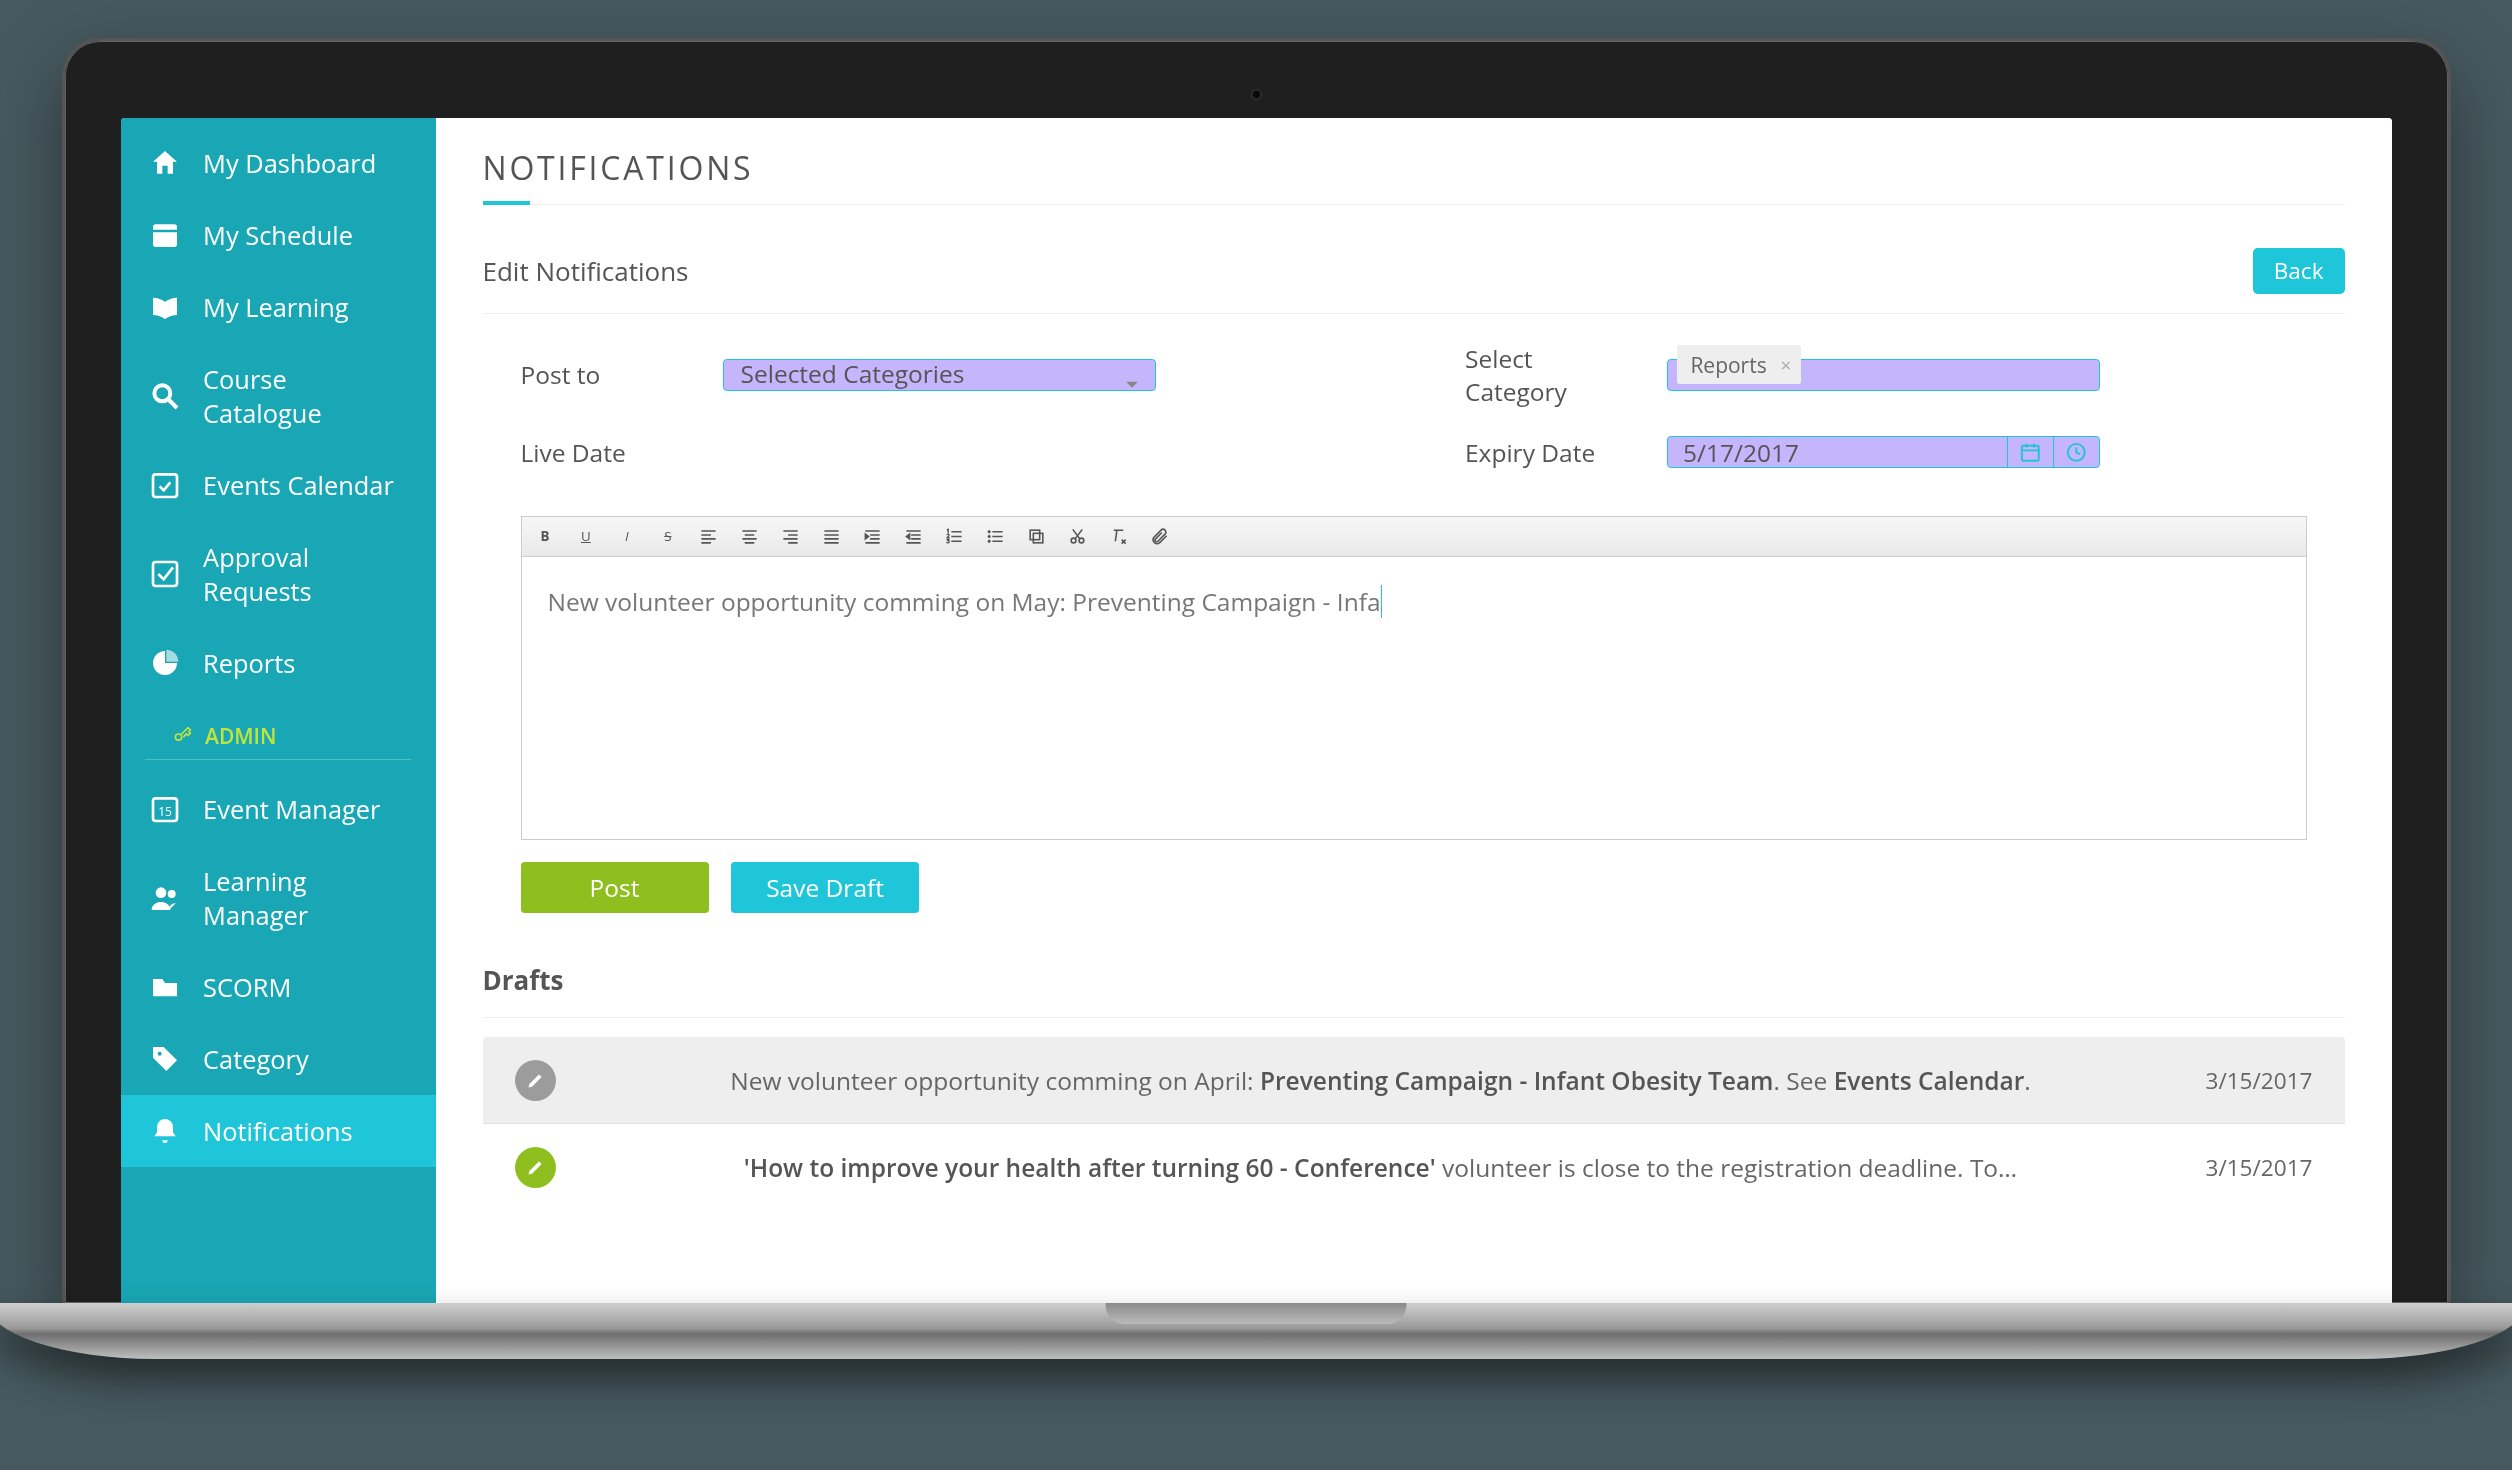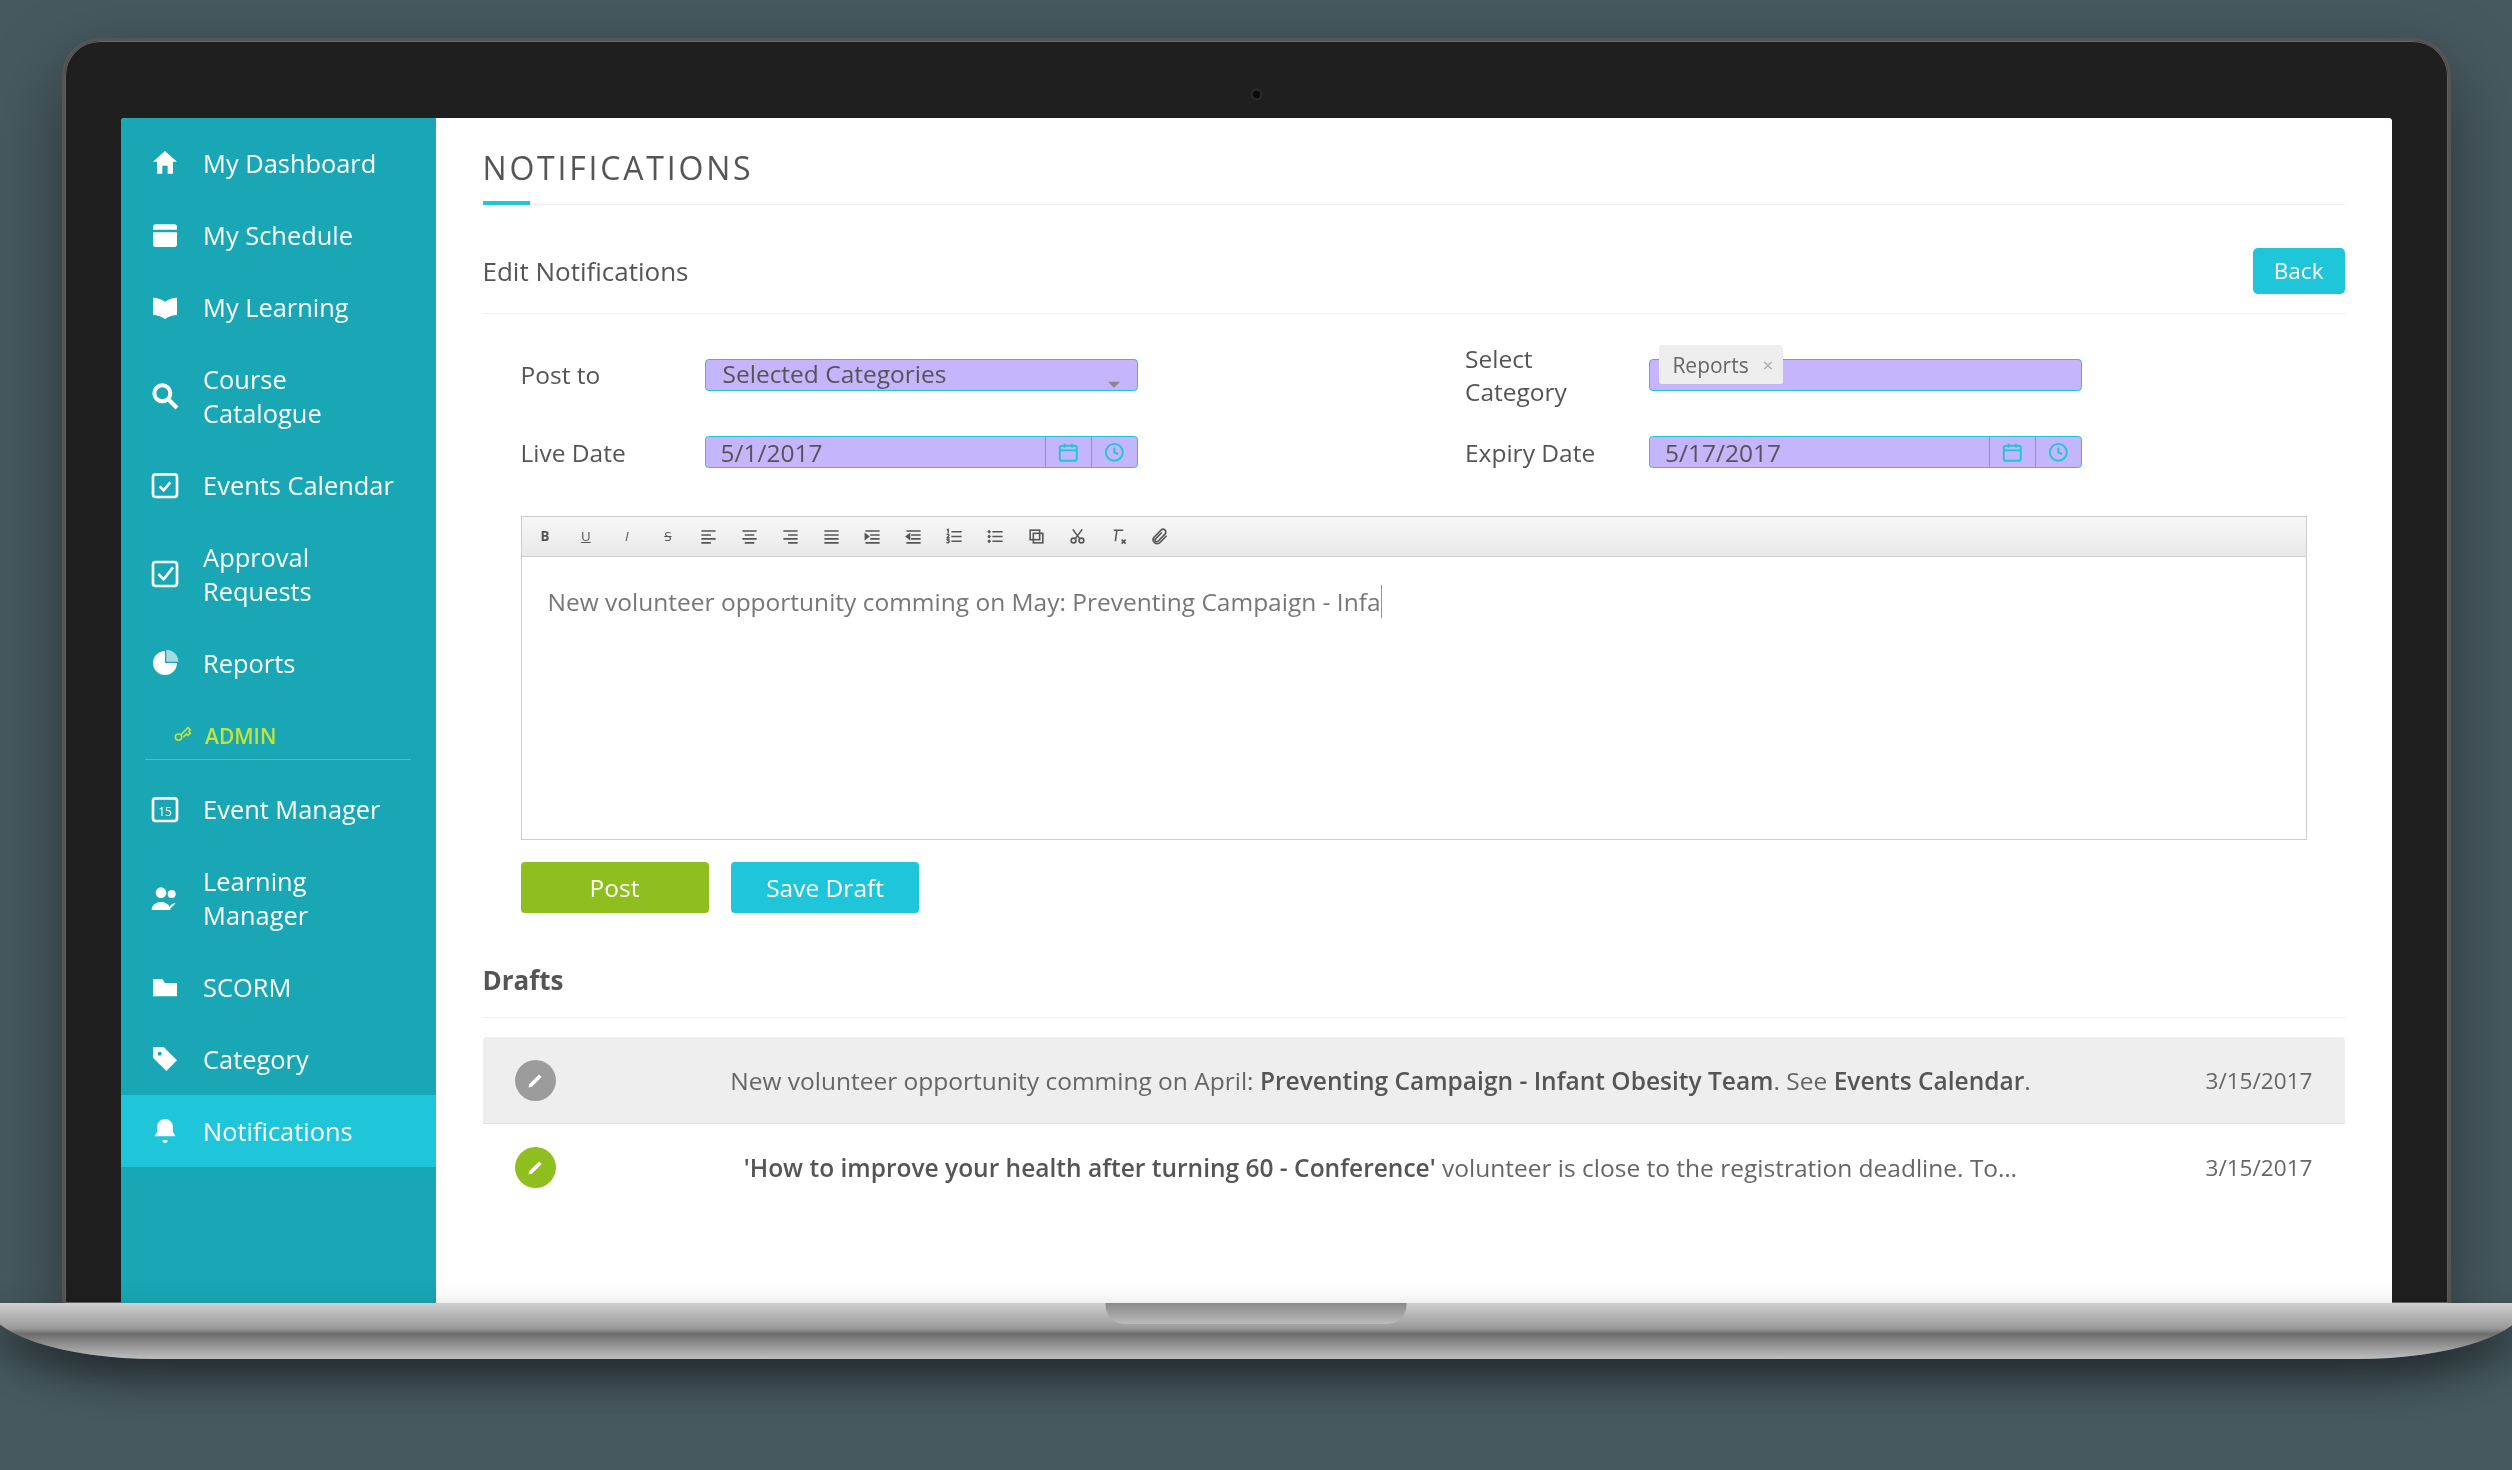--- a/index.html
+++ b/index.html
@@ -49,21 +49,21 @@
 .main { flex:1; background:#fff; overflow:auto; }
 .page-header { padding:28px 47px 9.4px 47px; }
 .page-title { font-size:32px; letter-spacing:2.8px; color:#555; font-weight:400; border-bottom:0.9px solid #eee; padding-bottom:15px; position:relative;}
 .page-title::after{ content:""; position:absolute; left:0; bottom:-0.9px; width:47px; height:3.8px; background:#1fc5d8;}
 
 .panel { margin:26px 47px 21px 47px; background:#fff; }
 .panel-title { font-size:26px; color:#555; border-bottom:0.9px solid #eee; padding:7.5px 0 19px 0; display:flex; justify-content:space-between; align-items:center;}
 .back-btn { background:#1fc5d8; color:#fff; border:none; border-radius:4.7px; padding:7.5px 21px; font-size:22.6px; cursor:pointer;}
 .form { padding:28px 38px 9.4px 38px; }
 .row { display:flex; gap:103px; margin-bottom:28px; }
-.field { display:flex; align-items:center; gap:34px; flex:1; }
+.field { display:flex; align-items:center; gap:52px; flex:1; }
 .field label { width:150px; font-size:24.5px; color:#555; }
 .select, .date-box, .tag-box {
   border:1.9px solid #1fc5d8; border-radius:3.8px; height:32px; display:flex; align-items:flex-end; background:#c4b5fd;
 }
 .select { width:433px; justify-content:space-between; padding:0 17px; color:#555; cursor:pointer;}
 .select .caret{ border:6.6px solid transparent; border-top-color:#888; transform:translateY(3.8px);}
 .date-box { width:433px; padding:0; }
 .date-box input { border:none; flex:1; height:100%; padding:0 15px; font-size:24.5px; color:#555; outline:none; background:transparent; }
 .ico-btn { width:49px; height:100%; border-left:1.9px solid #1fc5d8; display:flex; align-items:center; justify-content:center; cursor:pointer;}
 .ico-btn svg{ width:22.6px; height:22.6px; fill:none; stroke:#1fc5d8; stroke-width:2;}
@@ -249,35 +249,20 @@
                    <span>Reports</span>
                    <span class="x">×</span>
                  </span>
                </div>
              </div>
            </div>
 
            <div class="row">
              <div class="field">
                <label>Live Date</label>
-               <div class="date-box">
-                 <input value="5/1/2017" style="">
-                 <div class="ico-btn">
-                   <svg viewBox="0 0 24 24">
-                            <rect x="3" y="5" width="18" height="16" rx="2"></rect>
-                            <path d="M3 10h18M8 3v4M16 3v4"></path>
-                          </svg>
-                 </div>
-                 <div class="ico-btn">
-                   <svg viewBox="0 0 24 24">
-                            <circle cx="12" cy="12" r="9"></circle>
-                            <path d="M12 7v5l4 2"></path>
-                          </svg>
-                 </div>
-               </div>
              </div>
              <div class="field">
                <label>Expiry Date</label>
                <div class="date-box">
                  <input value="5/17/2017" style="">
                  <div class="ico-btn">
                    <svg viewBox="0 0 24 24">
                             <rect x="3" y="5" width="18" height="16" rx="2"></rect>
                             <path d="M3 10h18M8 3v4M16 3v4"></path>
                           </svg>

